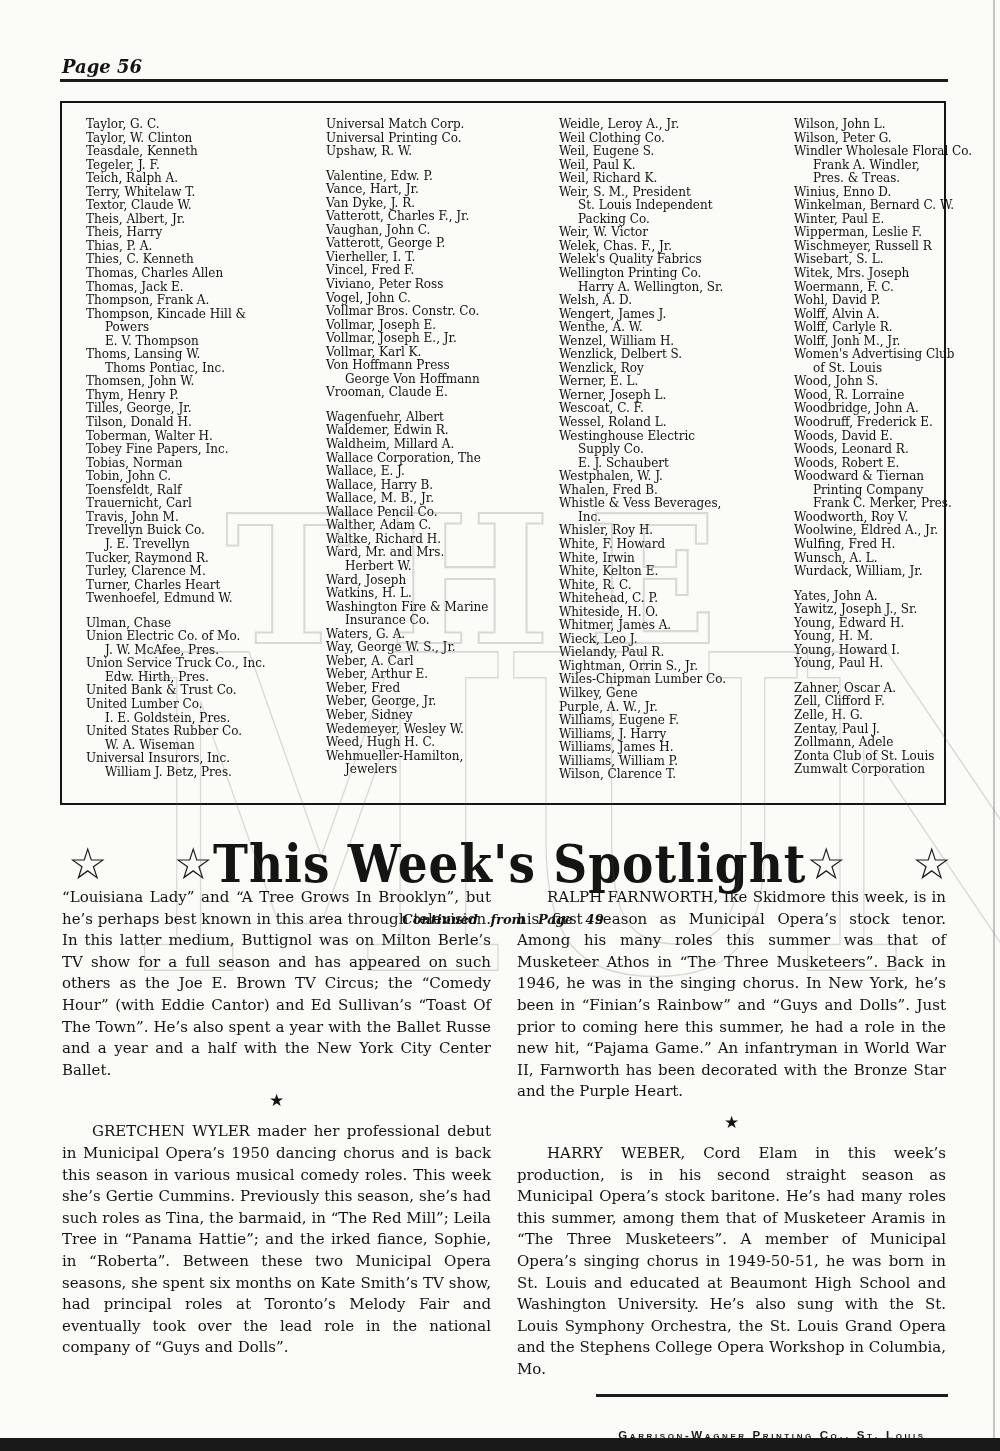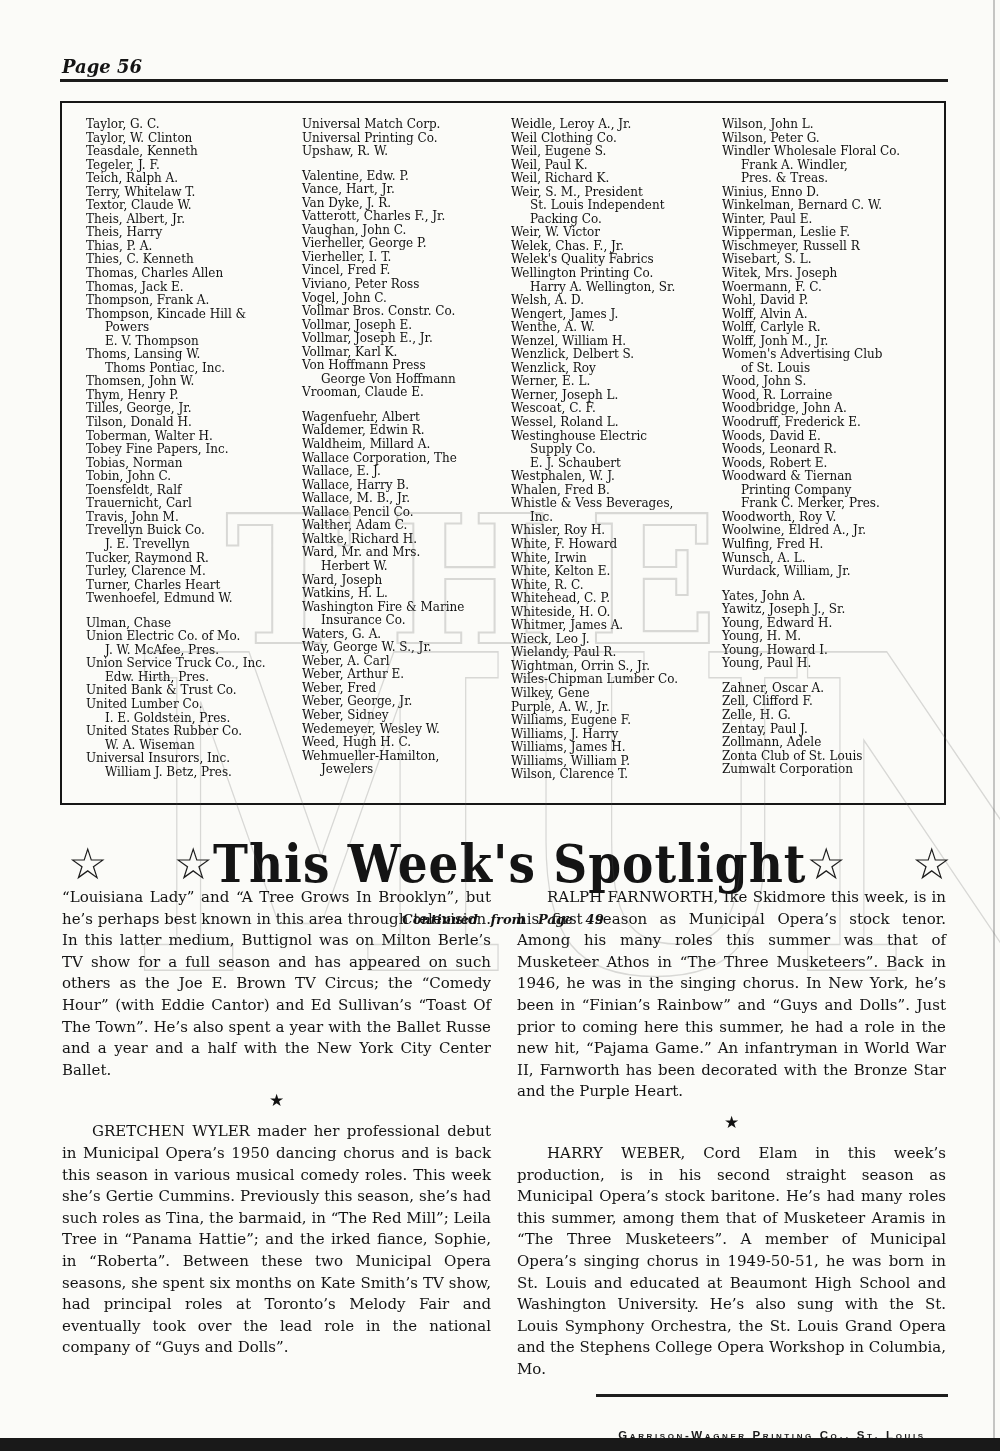--- a/index.html
+++ b/index.html
@@ -10,21 +10,21 @@
   }
   
   .hdr{position:absolute;left:60px;top:44px;width:888px;height:34px;}
   .page-num{position:absolute;left:2px;top:12px;font-size:18px;font-style:italic;font-weight:bold;}
   .hdr-title{position:absolute;right:0;top:0;font-size:21px;font-weight:bold;letter-spacing:8px;word-spacing:18px;}
   .hdr-rule{position:absolute;left:60px;top:79px;width:888px;height:3px;background:#1b1b1b;}
   
   .dirbox{
     position:absolute;left:60px;top:101px;width:886px;height:704px;
     border:2.5px solid #161616;box-sizing:border-box;
-    padding:15px 0 0 24px;display:flex;background:transparent;
+    padding:15px 0 0 24px;display:flex;background:transparent;gap:24px;
   }
   .dir-col{flex:0 0 auto;}
   .dir-col.c1{width:216px;}
   .dir-col.c2{width:209px;}
   .dir-col.c3{width:211px;}
   .dir-col.c4{width:222px;}
   .dir-line{font-size:12px;line-height:13.55px;white-space:nowrap;color:#111;}
   .dir-line.ind{padding-left:19px;}
   .dir-gap{height:11px;}
   
@@ -123,21 +123,21 @@
     <div class="dir-col c2">
         <div class="dir-line">Universal Match Corp.</div>
         <div class="dir-line">Universal Printing Co.</div>
         <div class="dir-line">Upshaw, R. W.</div>
         <div class="dir-gap"></div>
         <div class="dir-line">Valentine, Edw. P.</div>
         <div class="dir-line">Vance, Hart, Jr.</div>
         <div class="dir-line">Van Dyke, J. R.</div>
         <div class="dir-line">Vatterott, Charles F., Jr.</div>
         <div class="dir-line">Vaughan, John C.</div>
-        <div class="dir-line">Vierheller, George P.</div>
+        <div class="dir-line">Vatterott, George P.</div>
         <div class="dir-line">Vierheller, I. T.</div>
         <div class="dir-line">Vincel, Fred F.</div>
         <div class="dir-line">Viviano, Peter Ross</div>
         <div class="dir-line">Vogel, John C.</div>
         <div class="dir-line">Vollmar Bros. Constr. Co.</div>
         <div class="dir-line">Vollmar, Joseph E.</div>
         <div class="dir-line">Vollmar, Joseph E., Jr.</div>
         <div class="dir-line">Vollmar, Karl K.</div>
         <div class="dir-line">Von Hoffmann Press</div>
         <div class="dir-line ind">George Von Hoffmann</div>

